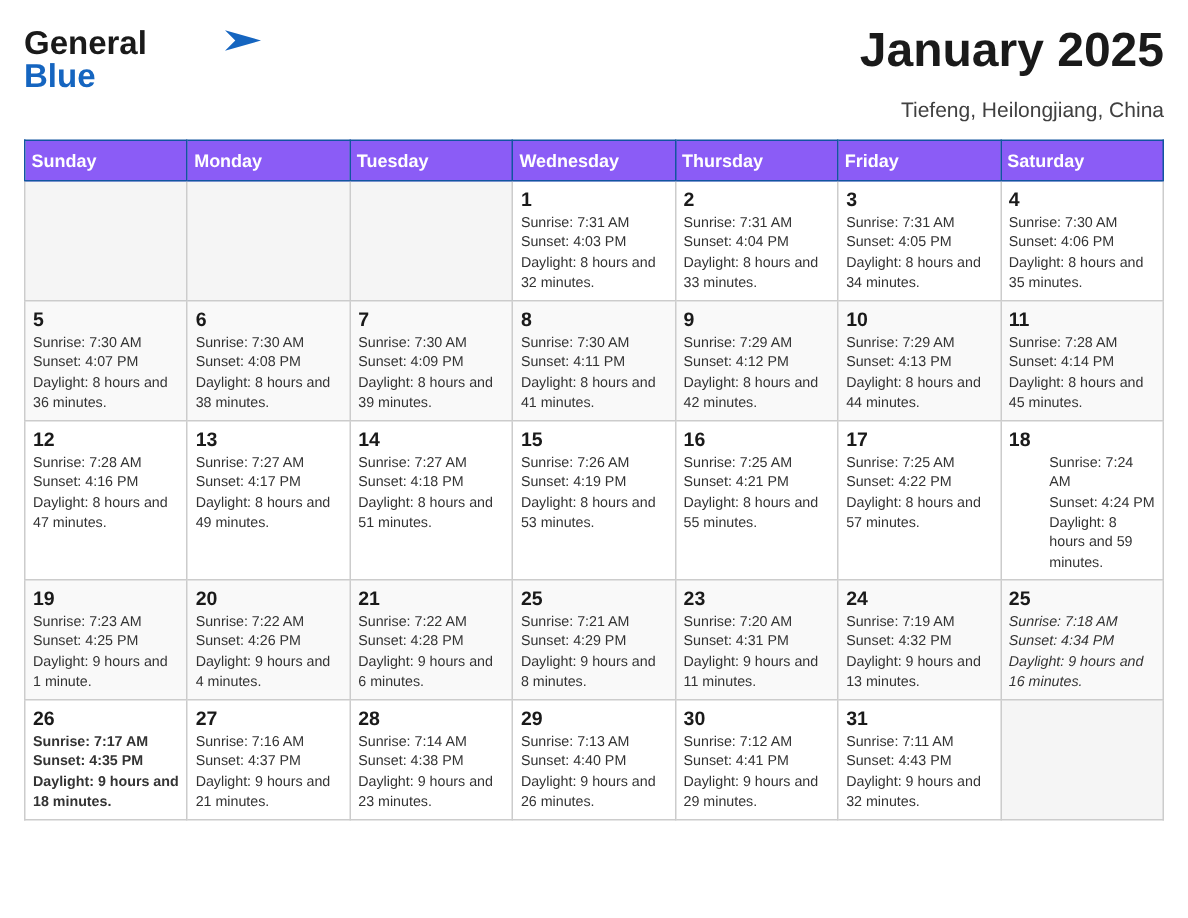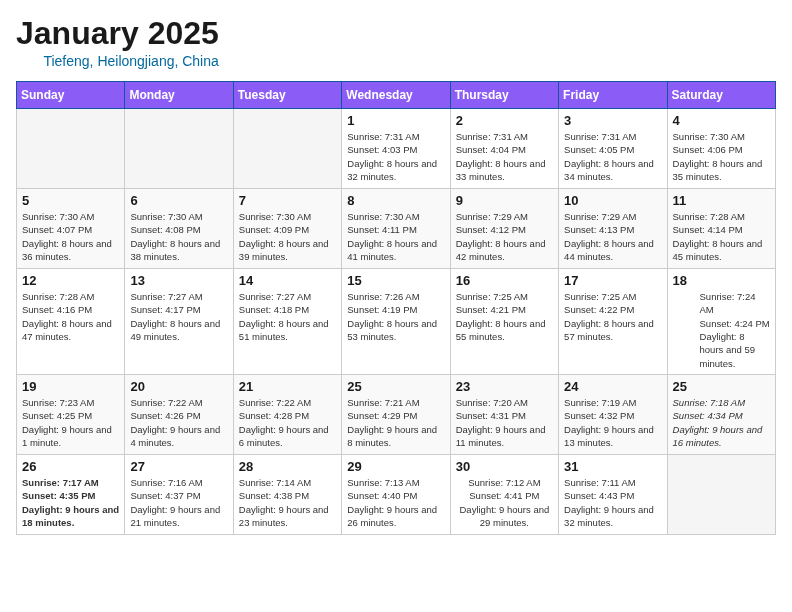--- a/index.html
+++ b/index.html
@@ -31,22 +31,22 @@
       text-align: right;
     }
     .calendar-title {
       font-size: 32px;
       font-weight: bold;
       color: #1a1a1a;
       line-height: 1.1;
     }
     .calendar-subtitle {
       font-size: 14px;
-      color: #0369a1;
-      margin-top: 2px;
+      color: #404040;
+      margin-top: 14px;
     }
     table {
       width: 100%;
       border-collapse: collapse;
       table-layout: fixed;
     }
     thead tr th {
       background-color: #8b5cf6;
       color: #fff;
       font-size: 12px;
@@ -80,20 +80,29 @@
       line-height: 1.4;
     }
     td.empty {
       background: #f5f5f5;
     }
   </style>
 </head>
 <body>
 
 <div class="header">
+  <div class="logo">
+    <div style="display:flex;align-items:center;">
+      <span style="font-size:22px;font-weight:bold;color:#1a1a1a;">General</span>
+      <svg class="logo-arrow" viewBox="0 0 28 16" width="28" height="16">
+        <polygon points="0,16 28,8 0,0 8,8" fill="#1565c0"></polygon>
+      </svg>
+    </div>
+    <span style="font-size:22px;font-weight:bold;color:#1565c0;margin-top:-4px;">Blue</span>
+  </div>
   <div class="title-block">
     <div class="calendar-title">January 2025</div>
     <div class="calendar-subtitle">Tiefeng, Heilongjiang, China</div>
   </div>
 </div>
 
 <table>
   <thead>
     <tr>
 
@@ -289,21 +298,21 @@
 Daylight: 9 hours and 23 minutes.</div>
         </td>
         <td>
           <span class="day-number">29</span>
           <div class="day-info" style="white-space: pre-line;">Sunrise: 7:13 AM
 Sunset: 4:40 PM
 Daylight: 9 hours and 26 minutes.</div>
         </td>
         <td>
           <span class="day-number">30</span>
-          <div class="day-info" style="white-space: pre-line; text-align: center;">Sunrise: 7:12 AM
+          <div class="day-info" style="white-space: pre-line;">Sunrise: 7:12 AM
 Sunset: 4:41 PM
 Daylight: 9 hours and 29 minutes.</div>
         </td>
         <td>
           <span class="day-number">31</span>
           <div class="day-info" style="white-space: pre-line;">Sunrise: 7:11 AM
 Sunset: 4:43 PM
 Daylight: 9 hours and 32 minutes.</div>
         </td>
         <td class="empty"></td>

